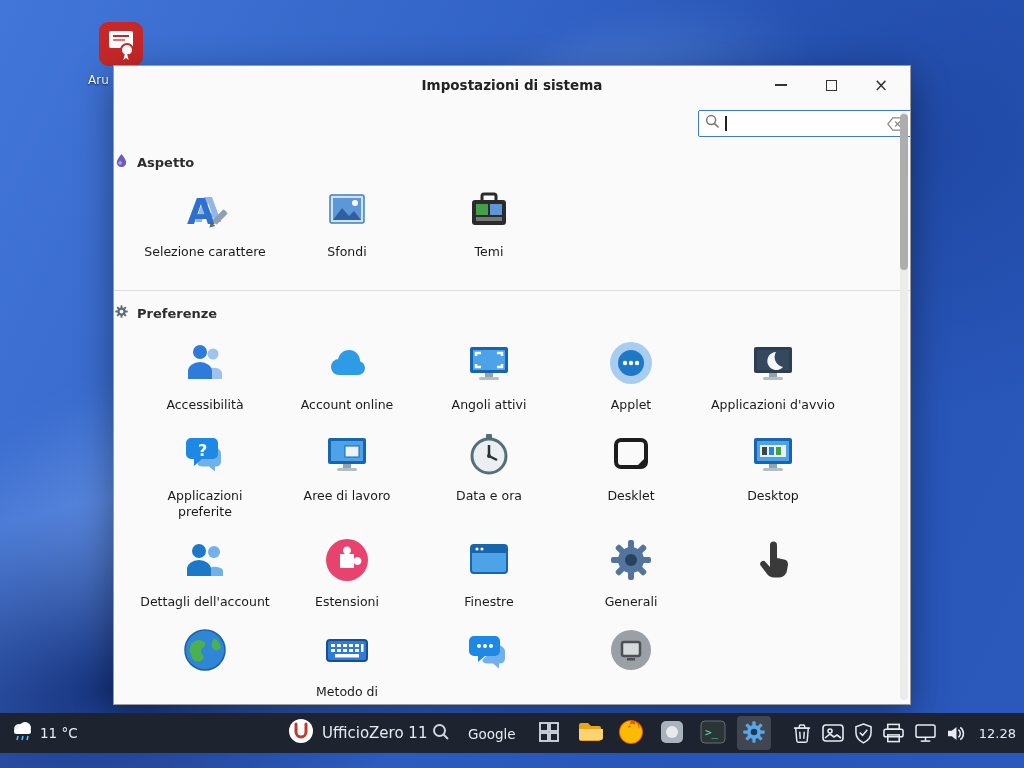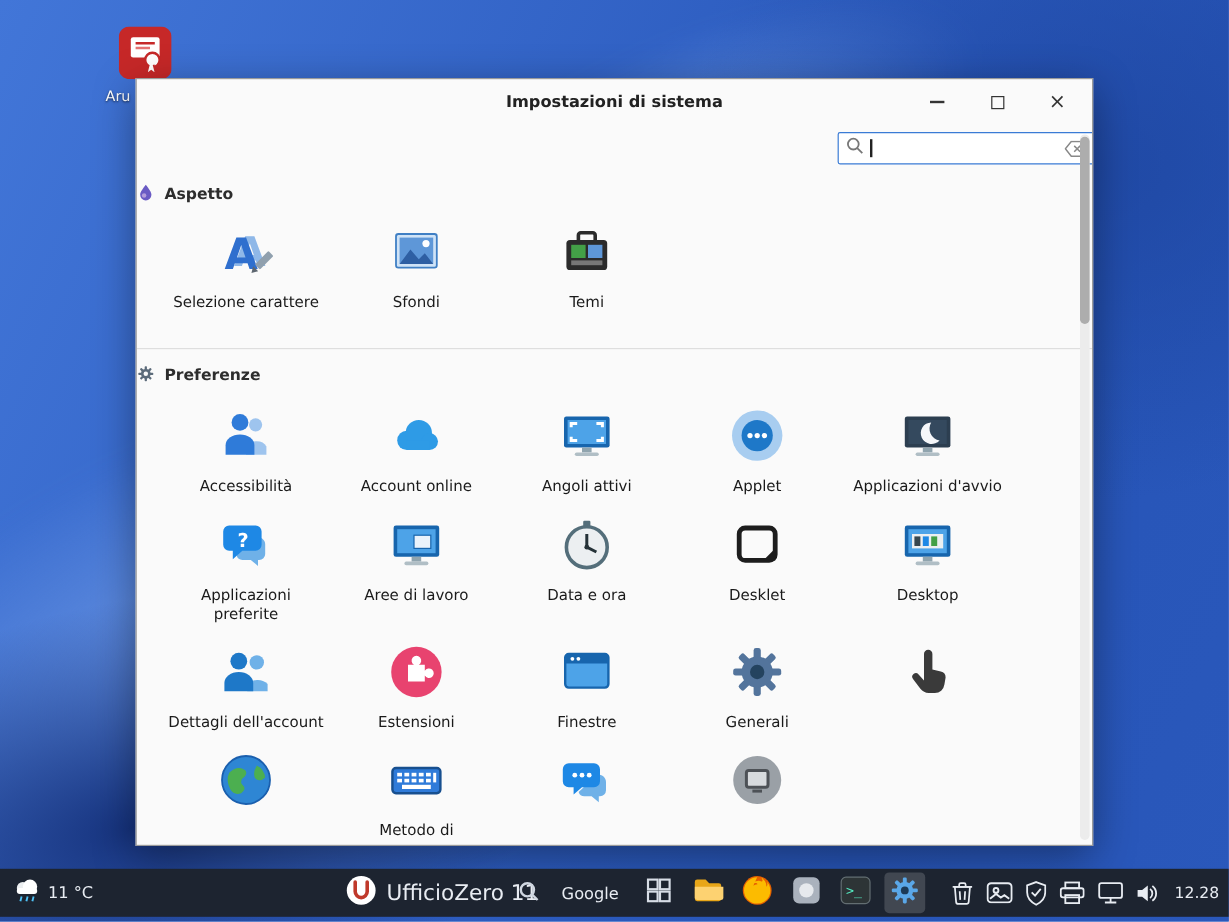--- a/index.html
+++ b/index.html
@@ -54,24 +54,24 @@
   .cell .lbl { margin-top:6px; font-size:12.5px; line-height:1.3; color:#1a1a1a;
     text-align:center; max-width:132px; }
   .divider { height:1px; background:#dedede; margin-top:30px; }
 
   .scroll-track { position:absolute; right:2px; top:46px; bottom:4px; width:8px;
     background:#ececec; border-radius:4px; }
   .scroll-thumb { position:absolute; left:0; top:2px; width:8px; height:156px;
     background:#adadad; border-radius:4px; }
 
   
-  .taskbar { position:absolute; left:0; right:0; bottom:4px; height:40px; background:#1d2430;
+  .taskbar { position:absolute; left:0; right:0; bottom:15px; height:40px; background:#1d2430;
     color:#e8ecf2; font-size:13.5px; }
   .tb-weather { position:absolute; left:10px; top:0; height:40px; display:flex; align-items:center; gap:6px; }
-  .tb-brand { position:absolute; left:288px; top:0; height:40px; display:flex; align-items:center; gap:8px; font-size:18px; }
+  .tb-brand { position:absolute; left:288px; top:0; height:40px; display:flex; align-items:center; gap:8px; font-size:15px; }
   .tb-search { position:absolute; left:432px; top:0; height:41px; display:flex; align-items:center; gap:18px; }
   .tb-apps { position:absolute; left:532px; top:0; height:40px; display:flex; align-items:center; gap:7px; }
   .tb-tile { width:34px; height:34px; border-radius:4px; display:flex; align-items:center; justify-content:center; }
   .tb-tile.active { background:rgba(255,255,255,.16); }
   .tb-tray { position:absolute; right:58px; top:0; height:40px; display:flex; align-items:center; gap:11px; }
   .tb-clock { position:absolute; right:8px; top:0; height:40px; display:flex; align-items:center; font-size:13px; }
   .tray-ic { display:flex; align-items:center; }
 </style>
 </head>
 <body>

